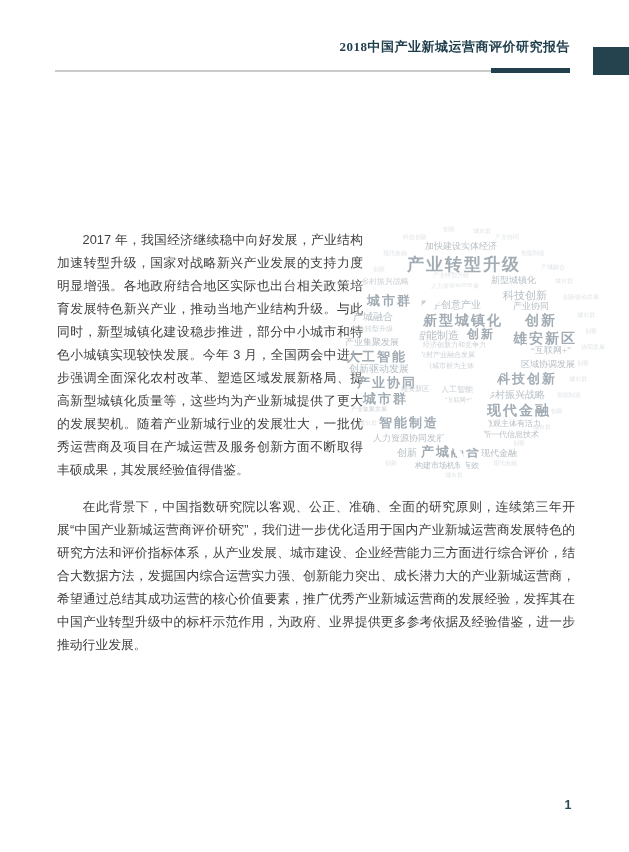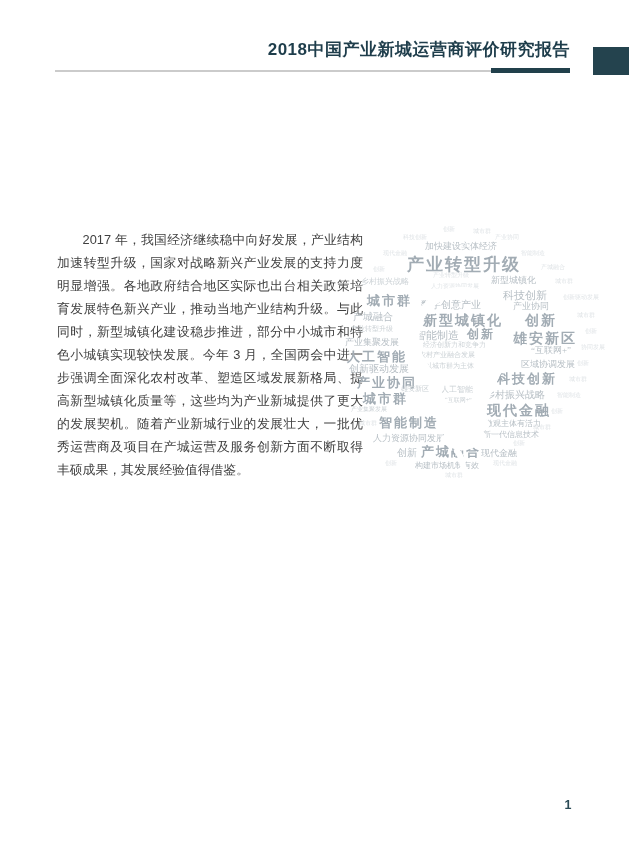--- a/index.html
+++ b/index.html
@@ -3,21 +3,21 @@
 <meta charset="utf-8">
 <style>
   html,body{margin:0;padding:0;background:#ffffff;}
   .page{
     position:relative;width:629px;height:852px;background:#ffffff;overflow:hidden;
     font-family:"Liberation Sans",sans-serif;
   }
   
   .header-title{
     position:absolute;top:38px;right:59px;
-    font-size:17px;font-weight:bold;letter-spacing:.5px;color:#1e3d4b;
+    font-size:13px;font-weight:bold;letter-spacing:.5px;color:#1e3d4b;font-family:Liberation Serif, serif;
   }
   .header-rule{
     position:absolute;left:55px;top:70px;width:515px;height:2px;background:#cbcbcb;
   }
   .header-rule-accent{
     position:absolute;left:491px;top:68px;width:79px;height:5px;background:#21404b;
   }
   .header-corner-block{
     position:absolute;left:593px;top:47px;width:36px;height:28px;background:#24434e;
   }
@@ -57,20 +57,21 @@
 
   <div class="header-title">2018中国产业新城运营商评价研究报告</div>
   <div class="header-rule"></div>
   <div class="header-rule-accent"></div>
   <div class="header-corner-block"></div>
 
 
   <div class="content">
     <div class="cloud-spacer"></div>
     <p>2017 年，我国经济继续稳中向好发展，产业结构加速转型升级，国家对战略新兴产业发展的支持力度明显增强。各地政府结合地区实际也出台相关政策培育发展特色新兴产业，推动当地产业结构升级。与此同时，新型城镇化建设稳步推进，部分中小城市和特色小城镇实现较快发展。今年 3 月，全国两会中进一步强调全面深化农村改革、塑造区域发展新格局、提高新型城镇化质量等，这些均为产业新城提供了更大的发展契机。随着产业新城行业的发展壮大，一批优秀运营商及项目在产城运营及服务创新方面不断取得丰硕成果，其发展经验值得借鉴。</p>
+    <p>在此背景下，中国指数研究院以客观、公正、准确、全面的研究原则，连续第三年开展“中国产业新城运营商评价研究”，我们进一步优化适用于国内产业新城运营商发展特色的研究方法和评价指标体系，从产业发展、城市建设、企业经营能力三方面进行综合评价，结合大数据方法，发掘国内综合运营实力强、创新能力突出、成长潜力大的产业新城运营商，希望通过总结其成功运营的核心价值要素，推广优秀产业新城运营商的发展经验，发挥其在中国产业转型升级中的标杆示范作用，为政府、业界提供更多参考依据及经验借鉴，进一步推动行业发展。</p>
   </div>
 
   <div class="wordcloud" id="wordcloud">
     <span id="wordcloud-words"><span class="wcw" style="left: 80px; top: 22px; font-size: 9px; color: rgb(183, 191, 197);">加快建设实体经济</span><span class="wcw big" style="left: 62px; top: 36px; font-size: 17px; color: rgb(162, 172, 180);">产业转型升级</span><span class="wcw" style="left: 16px; top: 58px; font-size: 8px; color: rgb(204, 210, 214);">乡村振兴战略</span><span class="wcw" style="left: 146px; top: 56px; font-size: 9px; color: rgb(183, 191, 197);">新型城镇化</span><span class="wcw" style="left: 158px; top: 70px; font-size: 11px; color: rgb(183, 191, 197);">科技创新</span><span class="wcw big" style="left: 22px; top: 74px; font-size: 13px; color: rgb(162, 172, 180);">城市群</span><span class="wcw" style="left: 76px; top: 80px; font-size: 10px; color: rgb(183, 191, 197);">数字创意产业</span><span class="wcw" style="left: 168px; top: 82px; font-size: 9px; color: rgb(183, 191, 197);">产业协同</span><span class="wcw" style="left: 8px; top: 92px; font-size: 10px; color: rgb(183, 191, 197);">产城融合</span><span class="wcw big" style="left: 78px; top: 94px; font-size: 14px; color: rgb(162, 172, 180);">新型城镇化</span><span class="wcw big" style="left: 180px; top: 94px; font-size: 14px; color: rgb(162, 172, 180);">创新</span><span class="wcw" style="left: 6px; top: 106px; font-size: 7px; color: rgb(204, 210, 214);">产业转型升级</span><span class="wcw" style="left: 70px; top: 110px; font-size: 11px; color: rgb(183, 191, 197);">智能制造</span><span class="wcw big" style="left: 122px; top: 108px; font-size: 12px; color: rgb(162, 172, 180);">创新</span><span class="wcw big" style="left: 168px; top: 112px; font-size: 14px; color: rgb(162, 172, 180);">雄安新区</span><span class="wcw" style="left: 0px; top: 118px; font-size: 9px; color: rgb(183, 191, 197);">产业集聚发展</span><span class="wcw big" style="left: 2px; top: 130px; font-size: 13px; color: rgb(162, 172, 180);">人工智能</span><span class="wcw" style="left: 186px; top: 126px; font-size: 9px; color: rgb(183, 191, 197);">“互联网+”</span><span class="wcw" style="left: 78px; top: 122px; font-size: 7px; color: rgb(204, 210, 214);">经济创新力和竞争力</span><span class="wcw" style="left: 74px; top: 132px; font-size: 7px; color: rgb(204, 210, 214);">农村产业融合发展</span><span class="wcw" style="left: 4px; top: 144px; font-size: 10px; color: rgb(183, 191, 197);">创新驱动发展</span><span class="wcw" style="left: 176px; top: 140px; font-size: 9px; color: rgb(183, 191, 197);">区域协调发展</span><span class="wcw" style="left: 80px; top: 143px; font-size: 7px; color: rgb(204, 210, 214);">以城市群为主体</span><span class="wcw big" style="left: 12px; top: 156px; font-size: 13px; color: rgb(162, 172, 180);">产业协同</span><span class="wcw big" style="left: 152px; top: 152px; font-size: 13px; color: rgb(162, 172, 180);">科技创新</span><span class="wcw big" style="left: 18px; top: 172px; font-size: 13px; color: rgb(162, 172, 180);">城市群</span><span class="wcw" style="left: 56px; top: 166px; font-size: 7px; color: rgb(204, 210, 214);">雄安新区</span><span class="wcw" style="left: 96px; top: 166px; font-size: 8px; color: rgb(204, 210, 214);">人工智能</span><span class="wcw" style="left: 100px; top: 177px; font-size: 6px; color: rgb(204, 210, 214);">“互联网+”</span><span class="wcw" style="left: 140px; top: 170px; font-size: 10px; color: rgb(183, 191, 197);">乡村振兴战略</span><span class="wcw big" style="left: 142px; top: 184px; font-size: 14px; color: rgb(162, 172, 180);">现代金融</span><span class="wcw" style="left: 6px; top: 186px; font-size: 6px; color: rgb(204, 210, 214);">产业集聚发展</span><span class="wcw big" style="left: 34px; top: 196px; font-size: 13px; color: rgb(162, 172, 180);">智能制造</span><span class="wcw" style="left: 140px; top: 200px; font-size: 8px; color: rgb(183, 191, 197);">微观主体有活力</span><span class="wcw" style="left: 138px; top: 211px; font-size: 8px; color: rgb(183, 191, 197);">新一代信息技术</span><span class="wcw" style="left: 28px; top: 214px; font-size: 9px; color: rgb(183, 191, 197);">人力资源协同发展</span><span class="wcw" style="left: 52px; top: 228px; font-size: 10px; color: rgb(183, 191, 197);">创新</span><span class="wcw big" style="left: 76px; top: 225px; font-size: 13px; color: rgb(162, 172, 180);">产城融合</span><span class="wcw" style="left: 136px; top: 229px; font-size: 9px; color: rgb(183, 191, 197);">现代金融</span><span class="wcw" style="left: 70px; top: 242px; font-size: 8px; color: rgb(183, 191, 197);">构建市场机制有效</span><span class="wcw" style="left: 98px; top: 6px; font-size: 6px; color: rgb(224, 228, 231);">创新</span><span class="wcw" style="left: 128px; top: 8px; font-size: 6px; color: rgb(224, 228, 231);">城市群</span><span class="wcw" style="left: 58px; top: 14px; font-size: 6px; color: rgb(224, 228, 231);">科技创新</span><span class="wcw" style="left: 150px; top: 14px; font-size: 6px; color: rgb(224, 228, 231);">产业协同</span><span class="wcw" style="left: 38px; top: 30px; font-size: 6px; color: rgb(224, 228, 231);">现代金融</span><span class="wcw" style="left: 176px; top: 30px; font-size: 6px; color: rgb(224, 228, 231);">智能制造</span><span class="wcw" style="left: 28px; top: 46px; font-size: 6px; color: rgb(224, 228, 231);">创新</span><span class="wcw" style="left: 196px; top: 44px; font-size: 6px; color: rgb(224, 228, 231);">产城融合</span><span class="wcw" style="left: 210px; top: 58px; font-size: 6px; color: rgb(224, 228, 231);">城市群</span><span class="wcw" style="left: 218px; top: 74px; font-size: 6px; color: rgb(224, 228, 231);">创新驱动发展</span><span class="wcw" style="left: 232px; top: 92px; font-size: 6px; color: rgb(224, 228, 231);">城市群</span><span class="wcw" style="left: 240px; top: 108px; font-size: 6px; color: rgb(224, 228, 231);">创新</span><span class="wcw" style="left: 236px; top: 124px; font-size: 6px; color: rgb(224, 228, 231);">协同发展</span><span class="wcw" style="left: 232px; top: 140px; font-size: 6px; color: rgb(224, 228, 231);">创新</span><span class="wcw" style="left: 224px; top: 156px; font-size: 6px; color: rgb(224, 228, 231);">城市群</span><span class="wcw" style="left: 212px; top: 172px; font-size: 6px; color: rgb(224, 228, 231);">智能制造</span><span class="wcw" style="left: 206px; top: 188px; font-size: 6px; color: rgb(224, 228, 231);">创新</span><span class="wcw" style="left: 188px; top: 204px; font-size: 6px; color: rgb(224, 228, 231);">城市群</span><span class="wcw" style="left: 168px; top: 220px; font-size: 6px; color: rgb(224, 228, 231);">创新</span><span class="wcw" style="left: 148px; top: 240px; font-size: 6px; color: rgb(224, 228, 231);">现代金融</span><span class="wcw" style="left: 100px; top: 252px; font-size: 6px; color: rgb(224, 228, 231);">城市群</span><span class="wcw" style="left: 40px; top: 240px; font-size: 6px; color: rgb(224, 228, 231);">创新</span><span class="wcw" style="left: 14px; top: 200px; font-size: 6px; color: rgb(224, 228, 231);">城市群</span><span class="wcw" style="left: 88px; top: 52px; font-size: 6px; color: rgb(224, 228, 231);">产业转型升级</span><span class="wcw" style="left: 86px; top: 63px; font-size: 6px; color: rgb(224, 228, 231);">人力资源协同发展</span></span>
     <svg class="bulb-overlay" width="286" height="262" viewBox="0 0 286 262">
       <path d="M100,204 C97,180 90,166 79,146 A47 47 0 1 1 155,146 C144,166 137,180 134,204" fill="none" stroke="#ffffff" stroke-width="9" stroke-linecap="round"></path>
       <path d="M94,206 C110,219 126,219 141,204" fill="none" stroke="#ffffff" stroke-width="8" stroke-linecap="round"></path>
       <path d="M99,219 C112,230 126,230 138,216" fill="none" stroke="#ffffff" stroke-width="7" stroke-linecap="round"></path>
       <path d="M112,231 C120,240 116,248 122,256" fill="none" stroke="#ffffff" stroke-width="6" stroke-linecap="round"></path>
     </svg>

